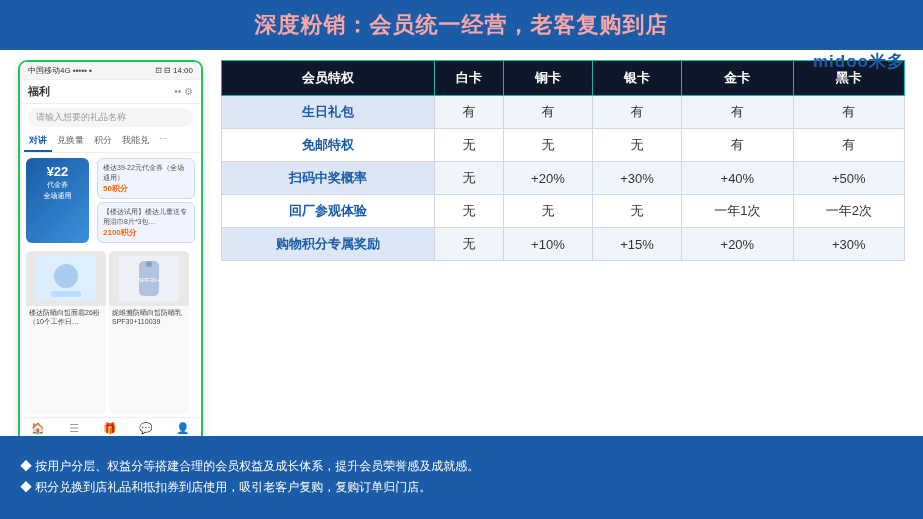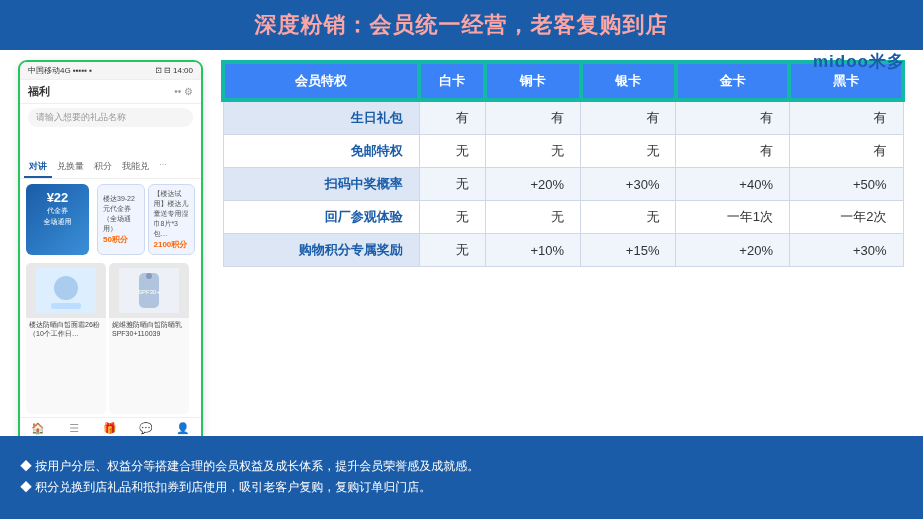--- a/index.html
+++ b/index.html
@@ -97,21 +97,20 @@
       border-radius: 10px;
       padding: 3px 8px;
       font-size: 9px;
       color: #999;
     }
     .phone-tabs {
       display: flex;
       border-bottom: 1px solid #eee;
       font-size: 9px;
       padding: 0 4px;
-      margin-top: 26px;
     }
     .phone-tab {
       padding: 3px 5px;
       color: #666;
     }
     .phone-tab.active {
       color: #1a5ca8;
       border-bottom: 2px solid #1a5ca8;
       font-weight: bold;
     }
@@ -208,30 +207,30 @@
     
     .table-area {
       flex: 1;
     }
     .member-table {
       width: 100%;
       border-collapse: collapse;
       font-size: 13px;
     }
     .member-table th {
-      background: #3b82f6;
+      background: #0f172a;
       color: #fff;
       padding: 8px 6px;
       text-align: center;
-      border: 4px solid #14b8a6;
+      border: 1px solid #14b8a6;
       font-weight: bold;
     }
     .member-table td {
-      padding: 7px 16px;
-      text-align: right;
+      padding: 7px 8px;
+      text-align: center;
       border: 1px solid #d0d8e8;
       color: #333;
       background: #fff;
     }
     .member-table tr:nth-child(odd) td {
       background: #f0f4fb;
     }
     .member-table tr:nth-child(even) td {
       background: #fff;
     }
@@ -306,21 +305,21 @@
       <div class="phone-tab">我能兑</div>
       <div class="phone-tab" style="font-size:8px; color:#999;">⋯</div>
     </div>
 
     <div class="phone-coupon-row">
       <div class="phone-coupon">
         <span class="coupon-amount">¥22</span>
         <span class="coupon-label">代金券</span>
         <span class="coupon-label">全场通用</span>
       </div>
-      <div style="display:flex; flex-direction:row; gap:3px; flex:2;">
+      <div style="display:flex; flex-direction:column; gap:3px; flex:2;">
         <div class="phone-coupon-card">
           <div class="coupon-card-label">楼达39-22元代金券（全场通用）</div>
           <div class="coupon-card-points">50积分</div>
         </div>
         <div class="phone-coupon-card">
           <div class="coupon-card-label">【楼达试用】楼达儿童送专用湿巾8片*3包…</div>
           <div class="coupon-card-points">2100积分</div>
         </div>
       </div>
     </div>

